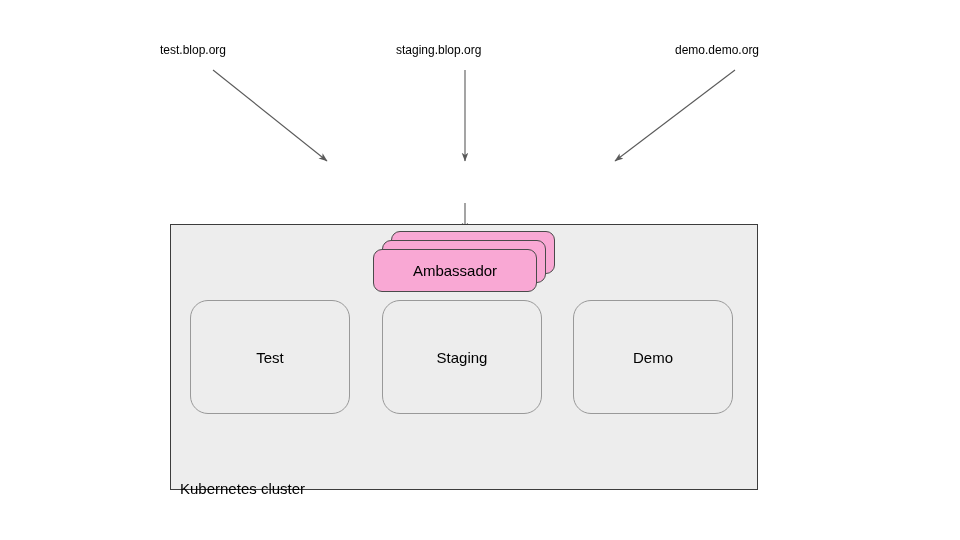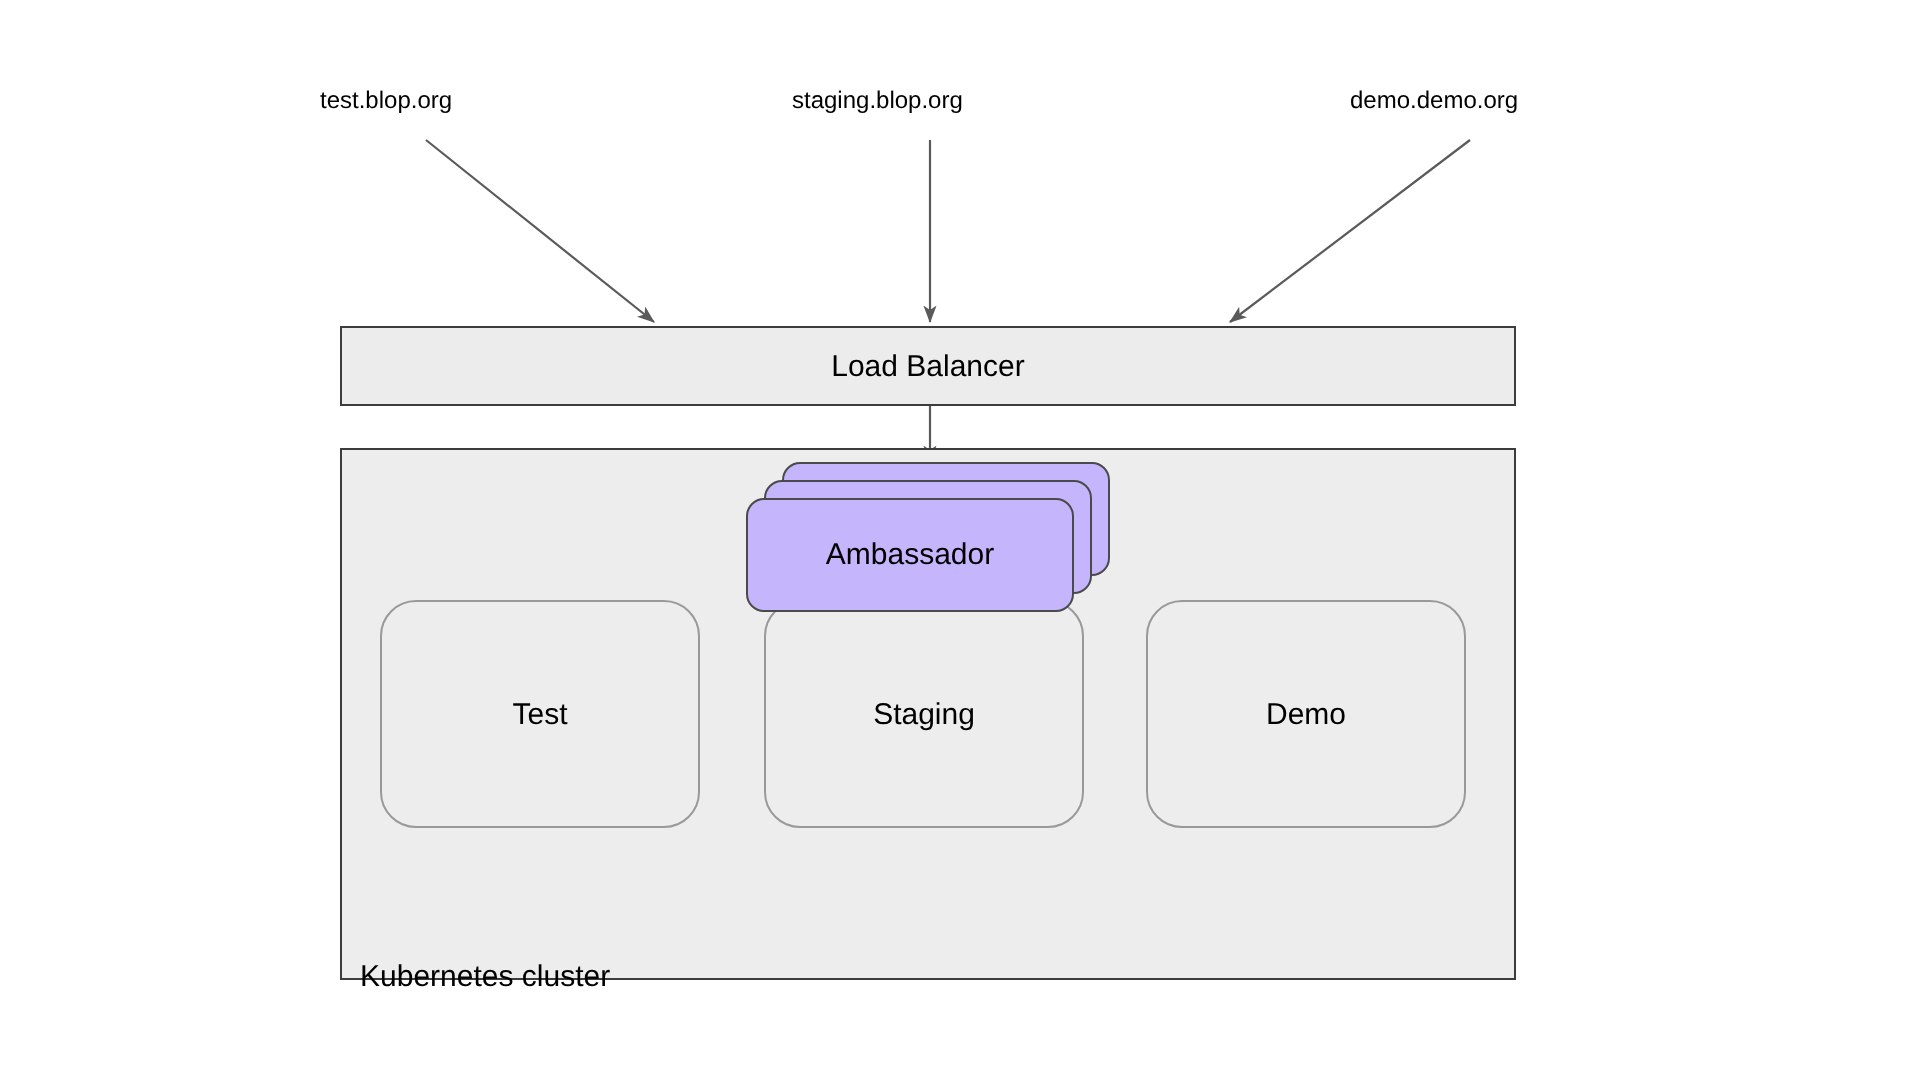--- a/index.html
+++ b/index.html
@@ -90,22 +90,22 @@
     position: absolute;
     left: 373px;
     top: 231px;
     width: 200px;
     height: 61px;
   }
   .amb-card {
     position: absolute;
     box-sizing: border-box;
     width: 164px;
-    height: 57px;
-    background: #c4b5fd;
+    height: 43px;
+    background: #f9a8d4;
     border: 1px solid #4a4a4a;
     border-radius: 9px;
   }
   .amb-card-3 { left: 18px; top: 0px; }
   .amb-card-2 { left: 9px;  top: 9px; }
   .amb-card-1 {
     left: 0px;
     top: 18px;
     display: flex;
     align-items: center;
@@ -140,21 +140,20 @@
 
     <line x1="556" y1="255" x2="654" y2="299" stroke="#5a5a5a" stroke-width="1.1" marker-end="url(#arrowhead)"></line>
   </svg>
 
   <div class="host-label" style="left:160px; top:44px;">test.blop.org</div>
 
   <div class="host-label" style="left:396px; top:44px;">staging.blop.org</div>
 
   <div class="host-label" style="left:675px; top:44px;">demo.demo.org</div>
 
-  <div class="node lb-box">Load Balancer</div>
 
   <div class="node cluster-box"></div>
 
   <div class="cluster-label">Kubernetes cluster</div>
 
   <div class="node env-box env-test">Test</div>
 
   <div class="node env-box env-stage">Staging</div>
 
   <div class="node env-box env-demo">Demo</div>

